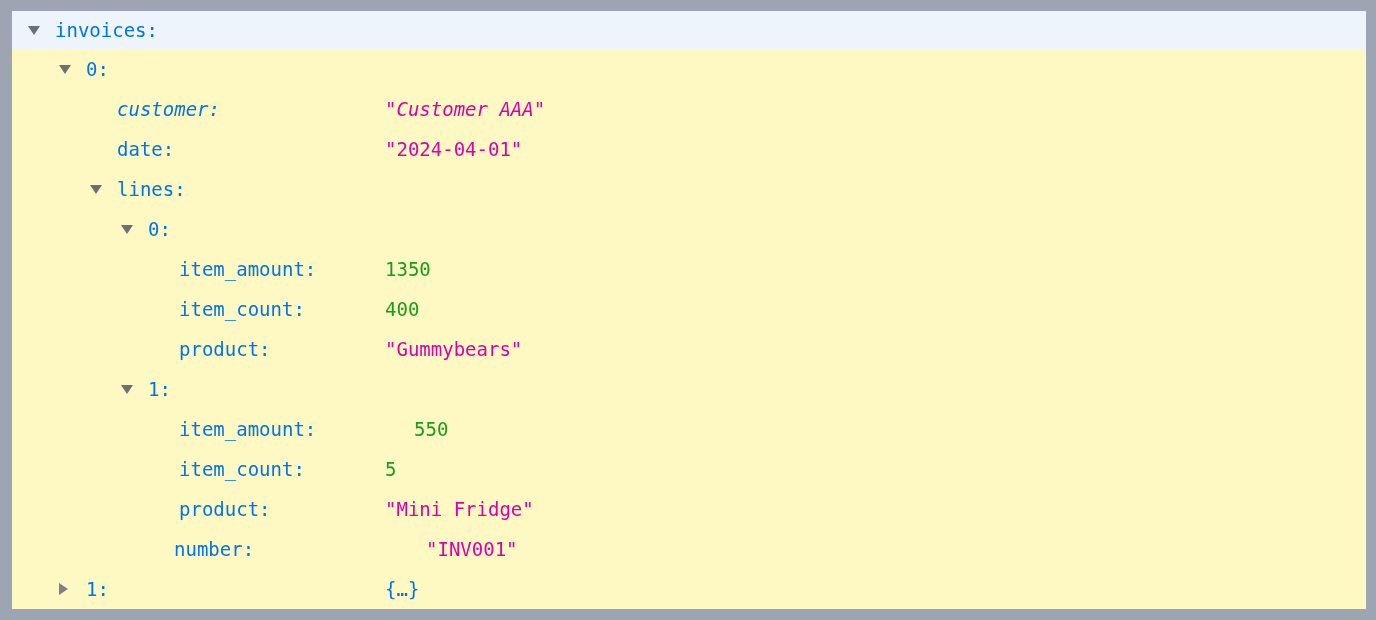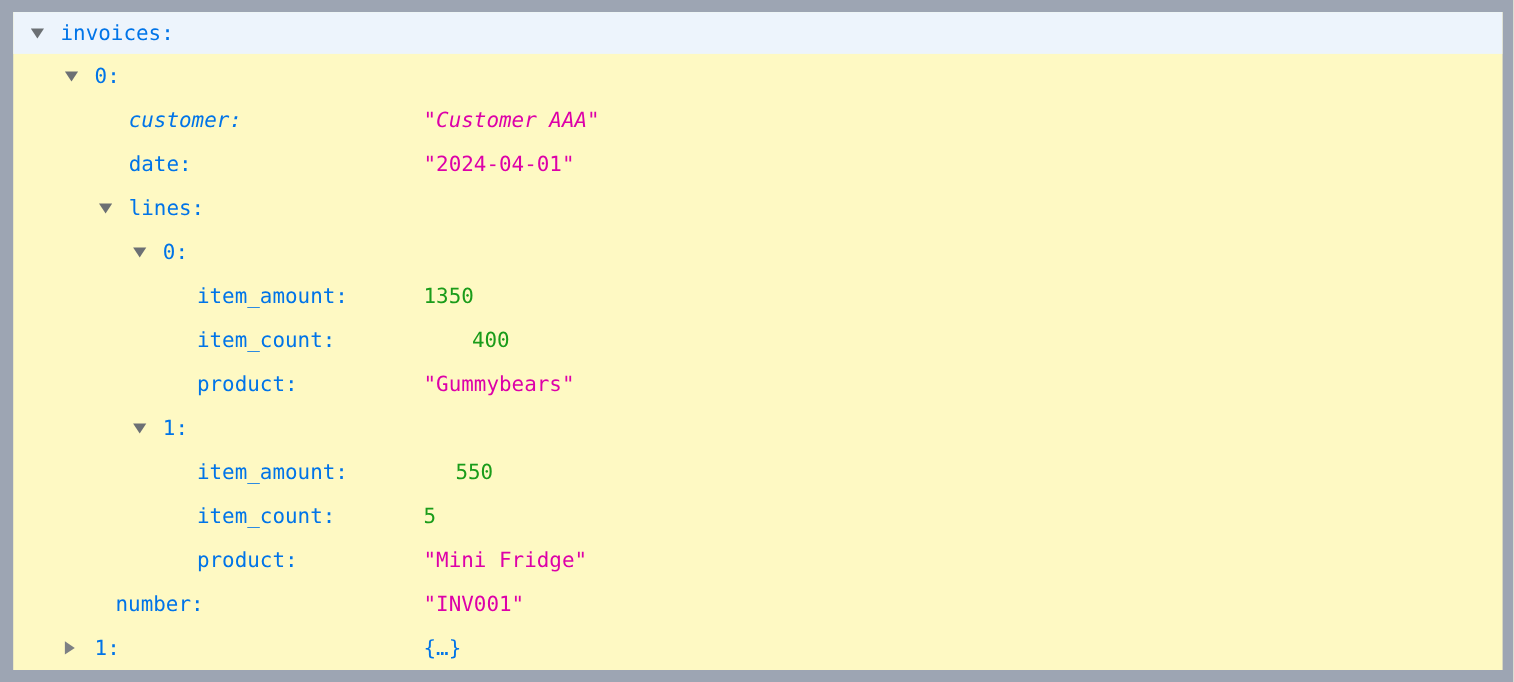--- a/index.html
+++ b/index.html
@@ -82,21 +82,21 @@
     
   </div>
       <div class="row" style="padding-left: 140px;">
     <span class="arrow-slot"></span>
     <span class="key">item_amount:</span>
     <span class="value number" style="left: 373px;">1350</span>
   </div>
       <div class="row" style="padding-left: 140px;">
     <span class="arrow-slot"></span>
     <span class="key">item_count:</span>
-    <span class="value number" style="left: 373px; margin-left: 44px;">400</span>
+    <span class="value number" style="left: 373px;">400</span>
   </div>
       <div class="row" style="padding-left: 140px;">
     <span class="arrow-slot"></span>
     <span class="key">product:</span>
     <span class="value string" style="left: 373px;">"Gummybears"</span>
   </div>
       <div class="row" style="padding-left: 109px;">
     <span class="arrow-slot"><span class="tri-down"></span></span>
     <span class="key">1:</span>
     
@@ -109,21 +109,21 @@
       <div class="row" style="padding-left: 140px;">
     <span class="arrow-slot"></span>
     <span class="key">item_count:</span>
     <span class="value number" style="left: 373px;">5</span>
   </div>
       <div class="row" style="padding-left: 140px;">
     <span class="arrow-slot"></span>
     <span class="key">product:</span>
     <span class="value string" style="left: 373px;">"Mini Fridge"</span>
   </div>
-      <div class="row" style="padding-left: 66px;">
+      <div class="row" style="padding-left: 94px; margin-left: 41px;">
     <span class="arrow-slot"></span>
     <span class="key">number:</span>
     <span class="value string" style="left: 373px;">"INV001"</span>
   </div>
       <div class="row" style="padding-left: 47px;">
     <span class="arrow-slot"><span class="tri-right"></span></span>
     <span class="key">1:</span>
     <span class="value object" style="left: 373px;">{…}</span>
   </div>
     </div>

